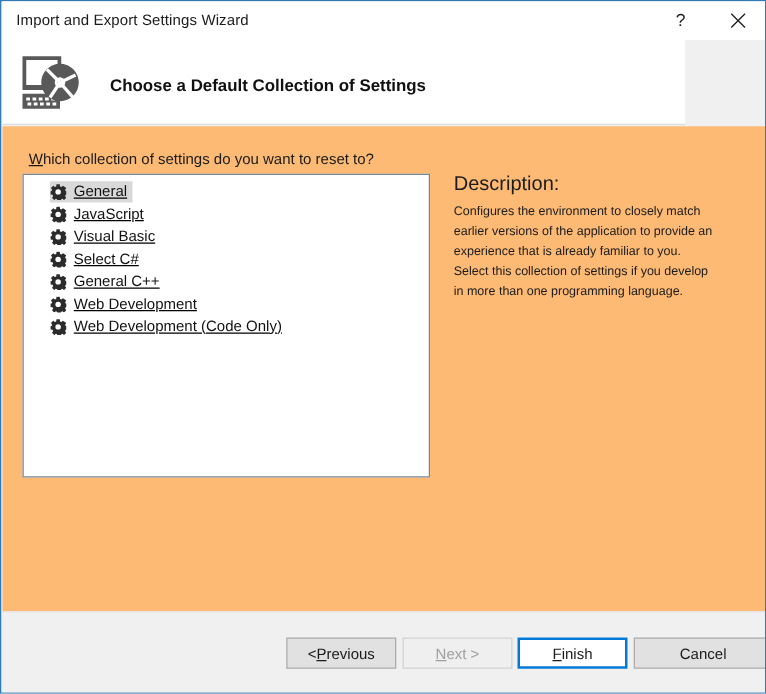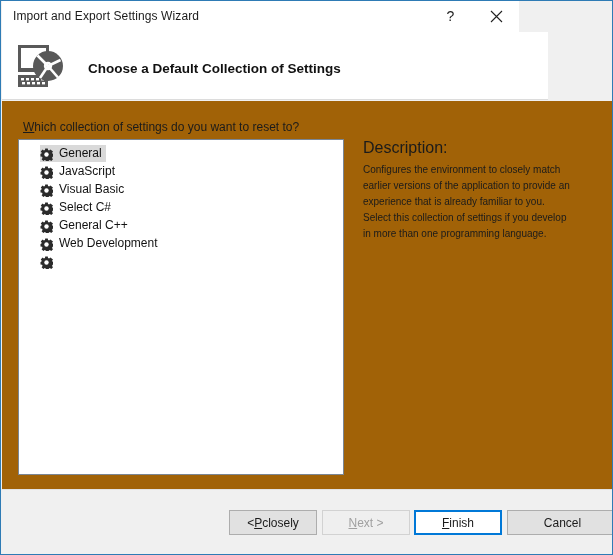--- a/index.html
+++ b/index.html
@@ -20,21 +20,21 @@
     border: 1px solid #2e7bb5;
     background: #f0f0f0;
     overflow: hidden;
   }
 
   
   .titlebar {
     position: absolute;
     left: 1px;
     top: 0px;
-    width: 517px;
+    width: 611px;
     height: 31px;
     background: #ffffff;
     box-sizing: border-box;
   }
   .titlebar-text {
     position: absolute;
     left: 11px;
     top: 8px;
     font-size: 12px;
     color: #1b1b1b;
@@ -87,43 +87,44 @@
     white-space: nowrap;
   }
 
   
   .body-area {
     position: absolute;
     left: 1px;
     top: 100px;
     width: 611px;
     height: 388px;
-    background: #a16207;
+    background: #fdba74;
   }
 
   .prompt-label {
     position: absolute;
     left: 21px;
     top: 19px;
     font-size: 12px;
     color: #1b1b1b;
     white-space: nowrap;
   }
   .accel { text-decoration: underline; }
 
   .listbox {
     position: absolute;
     left: 16px;
     top: 38px;
     width: 326px;
-    height: 336px;
+    height: 243px;
     background: #ffffff;
     border: 1px solid #7b8694;
     box-sizing: border-box;
     overflow: hidden;
+    text-decoration: underline;
   }
   .list-row {
     position: relative;
     height: 18px;
     display: flex;
     align-items: center;
     padding-left: 21px;
     box-sizing: border-box;
   }
   .list-row:first-child { margin-top: 4px; }
@@ -329,36 +330,37 @@
         </span>
       </div>
       <div class="list-row">
         <span class="row-inner">
           <span class="gear">
             <svg width="13" height="13" viewBox="0 0 16 16">
               <path fill="#2b2b2b" d="M9.6 0.6 H6.4 l-0.3 2.0 a5.6 5.6 0 0 0-1.3 0.55 L3.2 1.95 L0.95 4.2 l1.2 1.6 a5.6 5.6 0 0 0-0.55 1.3 L0.6 7.4 v3.2 l2.0 0.3 a5.6 5.6 0 0 0 0.55 1.3 l-1.2 1.6 l2.25 2.25 l1.6-1.2 a5.6 5.6 0 0 0 1.3 0.55 l0.3 2.0 h3.2 l0.3-2.0 a5.6 5.6 0 0 0 1.3-0.55 l1.6 1.2 l2.25-2.25 l-1.2-1.6 a5.6 5.6 0 0 0 0.55-1.3 l2.0-0.3 V7.4 l-2.0-0.3 a5.6 5.6 0 0 0-0.55-1.3 l1.2-1.6 L12.8 1.95 l-1.6 1.2 a5.6 5.6 0 0 0-1.3-0.55 Z"></path>
               <circle cx="8" cy="8" r="2.7" fill="#ffffff"></circle>
             </svg>
           </span>
+          <span class="row-label">Web Development (Code Only)</span>
         </span>
       </div>
     </div>
 
     <div class="desc-pane">
       <div class="desc-title">Description:</div>
       <div class="desc-body">Configures the environment to closely match earlier versions of the application to provide an experience that is already familiar to you. Select this collection of settings if you develop in more than one programming language.</div>
     </div>
 
   </div>
 
   <div class="footer">
     <button class="btn prev">
         <span>&lt; </span>
         <span class="accel">P</span>
-        <span>closely</span>
+        <span>revious</span>
       </button>
 
     <button class="btn next" disabled="">
         <span class="accel">N</span>
         <span>ext &gt;</span>
       </button>
 
     <button class="btn finish">
         <span class="accel">F</span>
         <span>inish</span>

